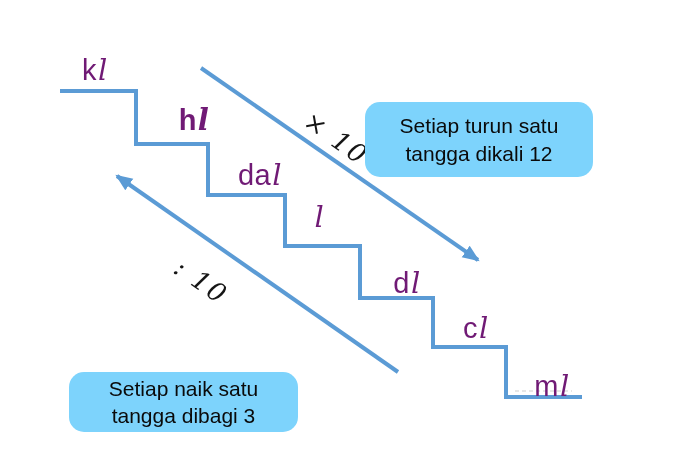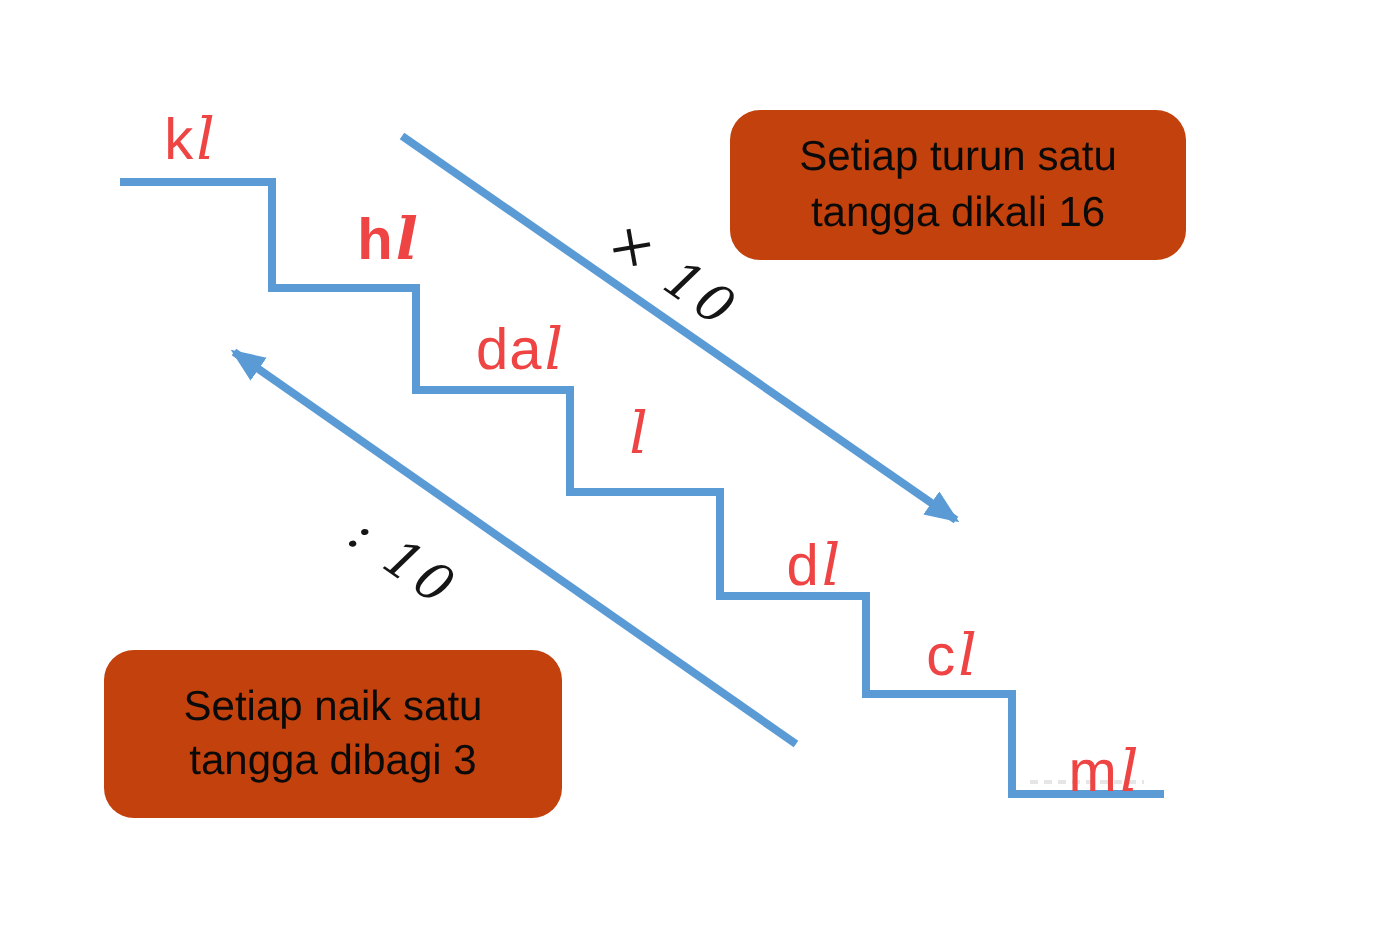--- a/index.html
+++ b/index.html
@@ -9,54 +9,55 @@
     height: 474px;
     background: #ffffff;
     overflow: hidden;
     font-family: "Liberation Sans", sans-serif;
   }
   .stairs-svg { position: absolute; left: 0; top: 0; }
   .unit {
     position: absolute;
     transform: translate(-50%, -50%);
     font-size: 29px;
-    color: #ef4444;
+    color: #701a75;
     white-space: nowrap;
     letter-spacing: 0.5px;
   }
   .unit .lit {
     font-family: "DejaVu Serif", serif;
     font-style: italic;
     margin-left: 1px;
   }
   .op-label {
     position: absolute;
     transform: translate(-50%, -50%) rotate(35deg);
     font-family: "DejaVu Serif", serif;
     font-style: italic;
     font-size: 26px;
     letter-spacing: 2px;
     color: #151515;
     white-space: nowrap;
   }
   .callout {
     position: absolute;
-    background: #c2410c;
+    background: #7dd3fc;
     border-radius: 15px;
     display: flex;
     flex-direction: column;
     justify-content: center;
     align-items: center;
     text-align: center;
     font-size: 21px;
     line-height: 1.3;
     color: #0a0a0a;
+    margin-top: 47px;
   }
   .callout-top    { left: 365px; top: 55px;  width: 228px; height: 75px; }
-  .callout-bottom { left: 52px;  top: 325px; width: 229px; height: 84px; }
+  .callout-bottom { left: 69px;  top: 325px; width: 229px; height: 60px; }
   .u-kl  { left: 95px;  top: 70px;  }
   .u-hl  { left: 194px; top: 120px; font-weight: bold; }
   .u-dal { left: 260px; top: 175px; }
   .u-l   { left: 319px; top: 217px; }
   .u-dl  { left: 407px; top: 283px; text-align: right; }
   .u-cl  { left: 476px; top: 328px; }
   .u-ml  { left: 552px; top: 386px; }
   .op-x10 { left: 336px; top: 138px; }
   .op-d10 { left: 201px; top: 281px; }
 </style>
@@ -83,21 +84,21 @@
   <div class="unit u-l"><span></span><span class="lit">l</span></div>
   <div class="unit u-dl"><span>d</span><span class="lit">l</span></div>
   <div class="unit u-cl"><span>c</span><span class="lit">l</span></div>
   <div class="unit u-ml"><span>m</span><span class="lit">l</span></div>
 
   <div class="op-label op-x10">× 10</div>
   <div class="op-label op-d10">: 10</div>
 
   <div class="callout callout-top">
     <div>Setiap turun satu</div>
-    <div>tangga dikali 16</div>
+    <div>tangga dikali 12</div>
   </div>
 
   <div class="callout callout-bottom">
     <div>Setiap naik satu</div>
     <div>tangga dibagi 3</div>
   </div>
 
 </div>
 
 </body></html>

